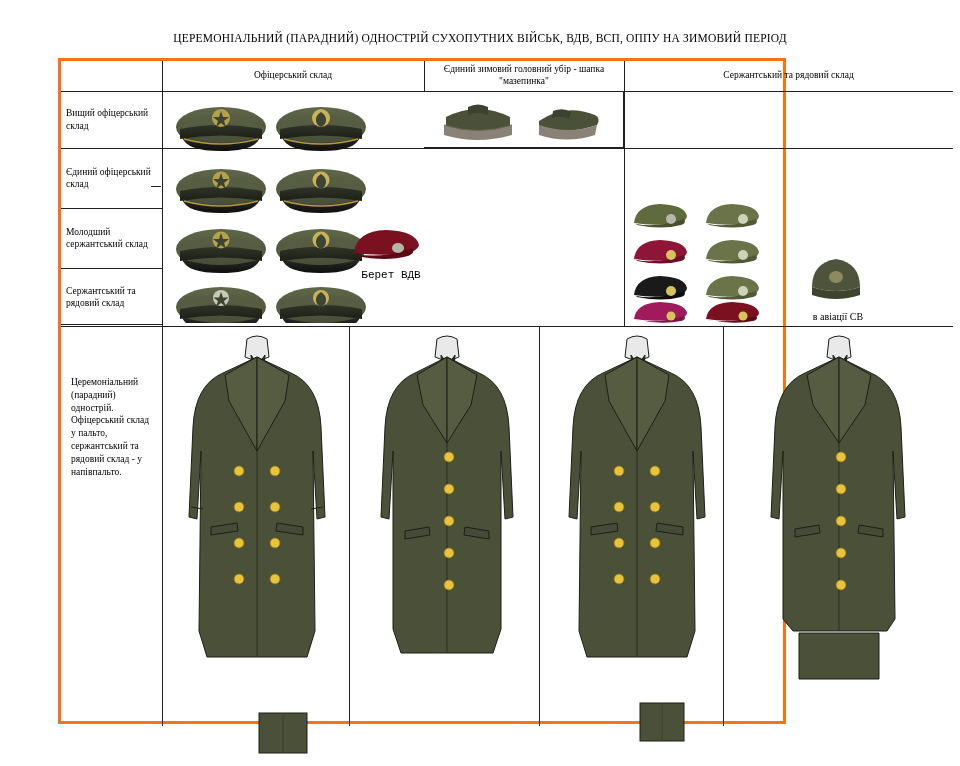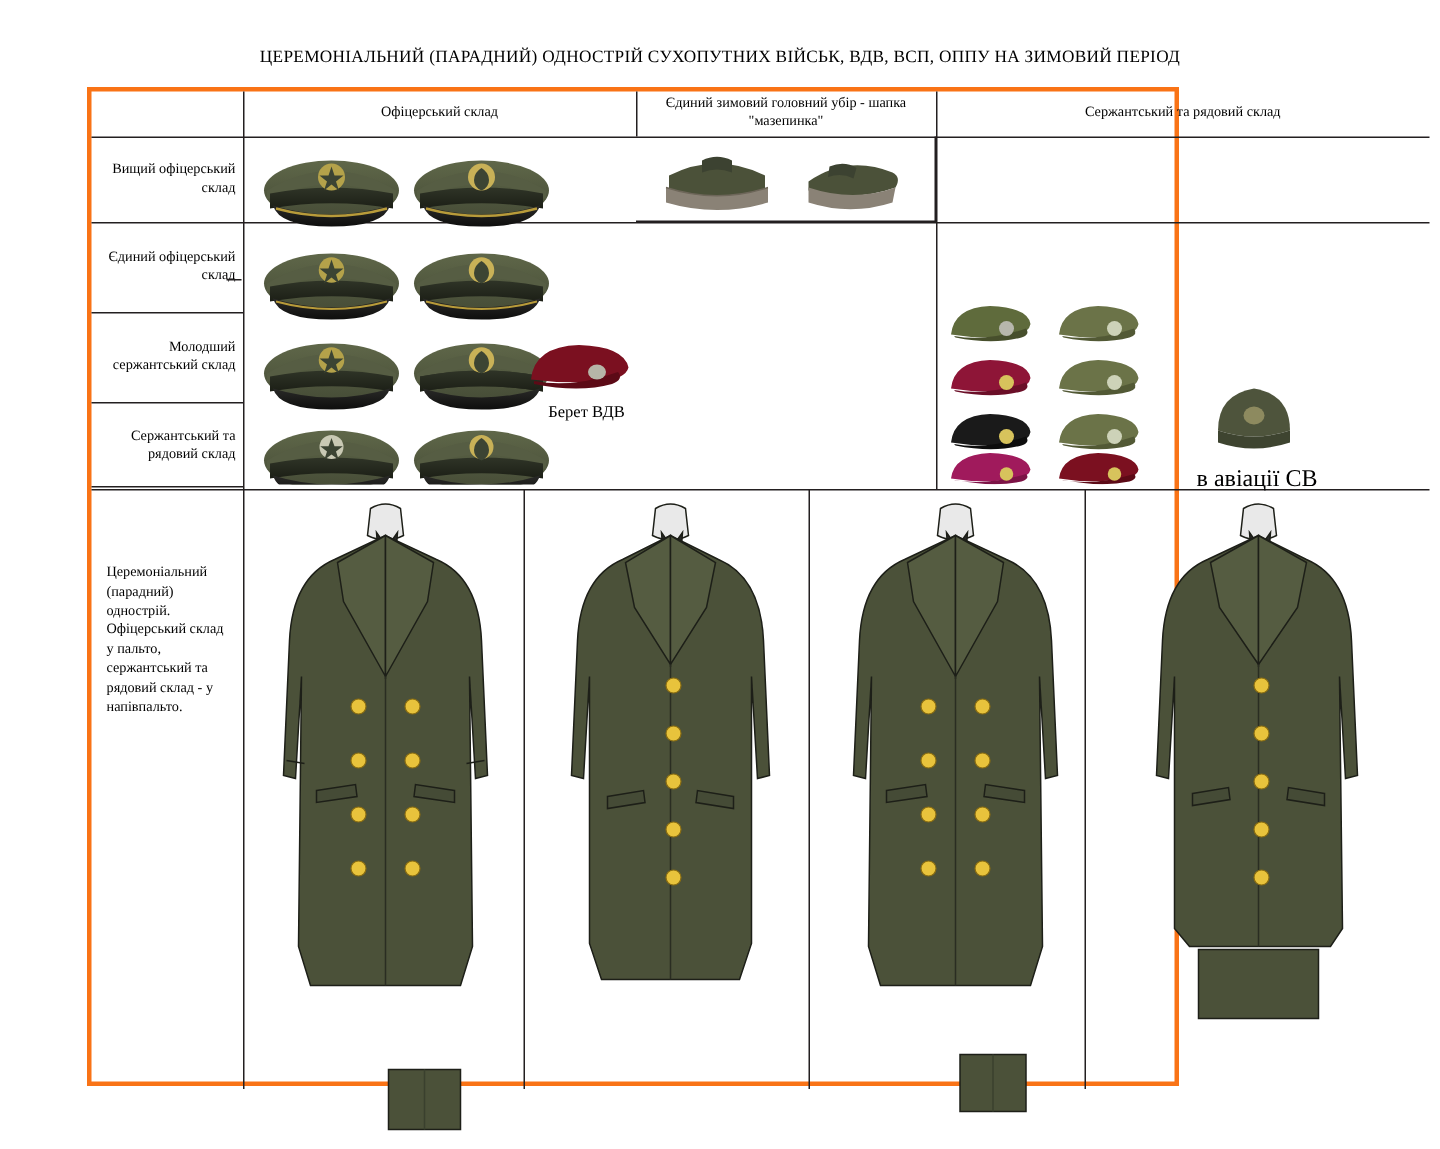--- a/index.html
+++ b/index.html
@@ -54,21 +54,21 @@
     font-size: 9.5px;
     text-align: center;
     line-height: 1.25;
     display: flex;
     align-items: center;
     justify-content: center;
     padding: 2px 4px;
   }
   .rowlabel {
     font-size: 9.5px;
-    text-align: right;
+    text-align: left;
     line-height: 1.3;
     display: flex;
     align-items: center;
     justify-content: center;
     padding: 2px 5px;
   }
   .desc {
     font-size: 9.5px;
     line-height: 1.35;
     padding: 50px 8px 0 10px;
@@ -229,21 +229,21 @@
         </g>
       </g>
     </g>
   </svg>
 
   <svg style="position:absolute;left:289px;top:162px;" width="72" height="48" viewBox="0 0 72 48">
     <path d="M4,30 q2,-22 32,-23 q30,1 33,15 q-2,8 -20,9 q-22,2 -45,-1 z" fill="#7b1020"></path>
     <path d="M6,31 q26,5 56,-6 q4,5 -4,8 q-22,6 -52,0 z" fill="#5c0a16"></path>
     <ellipse cx="48" cy="25" rx="6" ry="5" fill="#b6b6a8"></ellipse>
   </svg>
-  <div class="lbl-beret" style="left:280px;top:208px;width:100px;">Берет ВДВ</div>
+  <div class="lbl-beret" style="left:280px;top:208px;width:100px;font-family:Liberation Mono, monospace;">Берет ВДВ</div>
 
   <svg style="position:absolute;left:377px;top:36px;" width="80" height="48" viewBox="0 0 80 48">
     <path d="M8,20 q32,-16 64,0 l0,10 q-32,9 -64,0 z" fill="#4b5139"></path>
     <path d="M6,28 q34,11 68,0 l0,10 q-34,10 -68,0 z" fill="#8a8276"></path>
     <path d="M6,28 q34,11 68,0" fill="none" stroke="#6d6659" stroke-width="1"></path>
     <path d="M30,10 q10,-5 20,0 l0,8 q-10,-4 -20,0 z" fill="#3c4231"></path>
   </svg>
   <svg style="position:absolute;left:472px;top:36px;" width="70" height="48" viewBox="0 0 70 48">
     <path d="M6,24 q26,-18 56,-6 q6,3 2,10 q-28,10 -58,2 z" fill="#4b5139"></path>
     <path d="M6,28 q30,10 58,0 l-2,10 q-28,9 -56,0 z" fill="#8a8276"></path>
@@ -300,21 +300,21 @@
       <path d="M5,19 q22,4 48,-4 q3,3 -3,5 q-19,4 -44,-1 z" fill="#5c0a16"></path>
       <circle cx="40" cy="15" r="4.5" fill="#d7c35c"></circle>
     </g>
   </svg>
 
   <svg style="position:absolute;left:745px;top:192px;" width="60" height="52" viewBox="0 0 60 52">
     <path d="M6,34 q0,-24 24,-28 q24,4 24,28 q-24,8 -48,0 z" fill="#4e543c"></path>
     <path d="M6,34 q24,8 48,0 l0,8 q-24,8 -48,0 z" fill="#3e4430"></path>
     <ellipse cx="30" cy="24" rx="7" ry="6" fill="#8d8a5f"></ellipse>
   </svg>
-  <div class="caption" style="position:absolute;left:712px;top:250px;width:130px;font-size:16px;">в авіації СВ</div>
+  <div class="caption" style="position:absolute;left:712px;top:250px;width:130px;font-size:10px;">в авіації СВ</div>
 
   <div class="cell desc" style="left:0;top:265px;width:101px;height:400px;">Церемоніальний (парадний) одностpій. Офіцерський склад у пальто, сержантський та рядовий склад - у напівпальто.</div>
 
   <svg style="position:absolute;left:110px;top:270px;" width="172" height="392" viewBox="0 0 172 392">
     <g stroke="#1d1f18" stroke-width="1" fill="none">
 
       <path d="M76,8 q10,-6 20,0 l2,18 q-12,6 -24,0 z" fill="#e9e9e9"></path>
       <path d="M80,24 l7,10 l7,-10 l-3,40 l-8,0 z" fill="#2a2a2a"></path>
 
       <path d="M86,26 L52,42 Q24,54 22,96 L18,186 L26,188 L30,120

